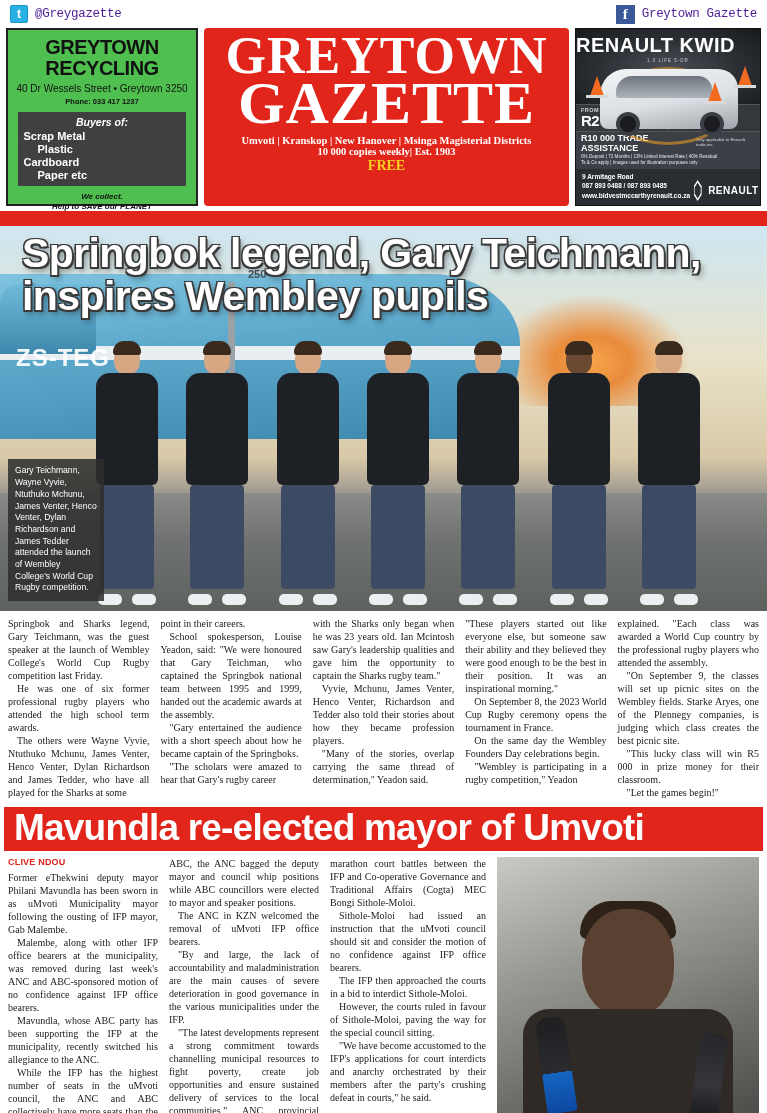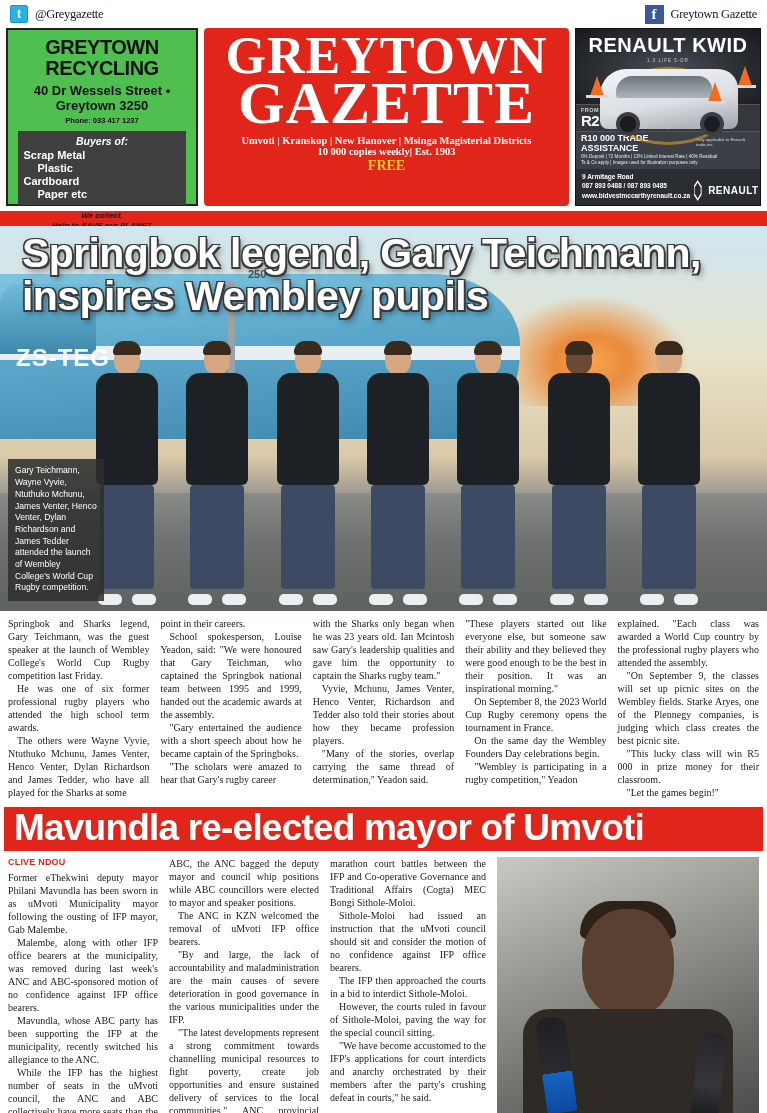--- a/index.html
+++ b/index.html
@@ -26,40 +26,40 @@
     color: #fff; font-size: 12px; font-weight: bold;
     border: 1px solid #1a95c6;
   }
   .fb-icon {
     width: 19px; height: 19px; background: #3b5998;
     display: flex; align-items: center; justify-content: center;
     color: #fff; font-family: "Liberation Serif", serif;
     font-size: 15px; font-weight: bold; line-height: 1;
   }
   .social-label {
-    font-size: 12.5px; color: #0f172a; letter-spacing: -0.3px;
-    font-family: Liberation Serif, serif;
+    font-size: 12.5px; color: #4c1d95; letter-spacing: -0.3px;
+    font-family: Liberation Mono, monospace;
   }
 
   
   .top-strip {
     display: flex; gap: 6px; padding: 0 6px; height: 178px;
   }
 
   
   .ad-recycle {
     width: 192px; background: #4fc04f; border: 2px solid #222;
     padding: 7px 6px; display: flex; flex-direction: column;
     align-items: center; text-align: center;
   }
   .rec-title {
     font-size: 20px; font-weight: bold; color: #111;
     line-height: 1.05; letter-spacing: -0.5px;
   }
-  .rec-addr { font-size: 13px; font-weight: bold; color: #111; margin-top: 4px; }
+  .rec-addr { font-size: 10px; font-weight: normal; color: #111; margin-top: 4px; }
   .rec-phone { font-size: 7.5px; font-weight: bold; color: #111; margin-top: 3px; }
   .rec-black {
     background: #404040; color: #fff; margin-top: 6px;
     width: 96%; padding: 4px 6px 5px;
   }
   .rec-buyers { font-size: 10.5px; font-style: italic; font-weight: bold; margin-bottom: 2px; }
   .rec-grid {
     display: grid; grid-template-columns: 1fr; gap: 1px 4px;
     font-size: 11px; font-weight: bold; text-align: left;
   }
@@ -98,21 +98,21 @@
     width: 186px; background: #2a2d31; border: 1px solid #111;
     position: relative; overflow: hidden;
     display: flex; flex-direction: column;
   }
   .ren-top {
     height: 112px; position: relative;
     background: radial-gradient(ellipse at 50% 55%, #4a4e55 0%, #2b2f34 55%, #17191c 100%);
   }
   .ren-title {
     color: #fff; font-size: 20px; font-weight: bold;
-    letter-spacing: 0.5px; text-align: center; padding-top: 5px;
+    letter-spacing: 0.5px; text-align: left; padding-top: 5px;
     font-family: "Liberation Sans", sans-serif;
   }
   .ren-sub {
     color: #c9ccd0; font-size: 4.5px; letter-spacing: 1px;
     text-align: center; margin-top: 1px;
   }
   .ren-halo {
     position: absolute; left: 50%; top: 38px; transform: translateX(-50%);
     width: 126px; height: 78px; border: 3px solid #f0a020;
     border-radius: 50%; opacity: .55;

